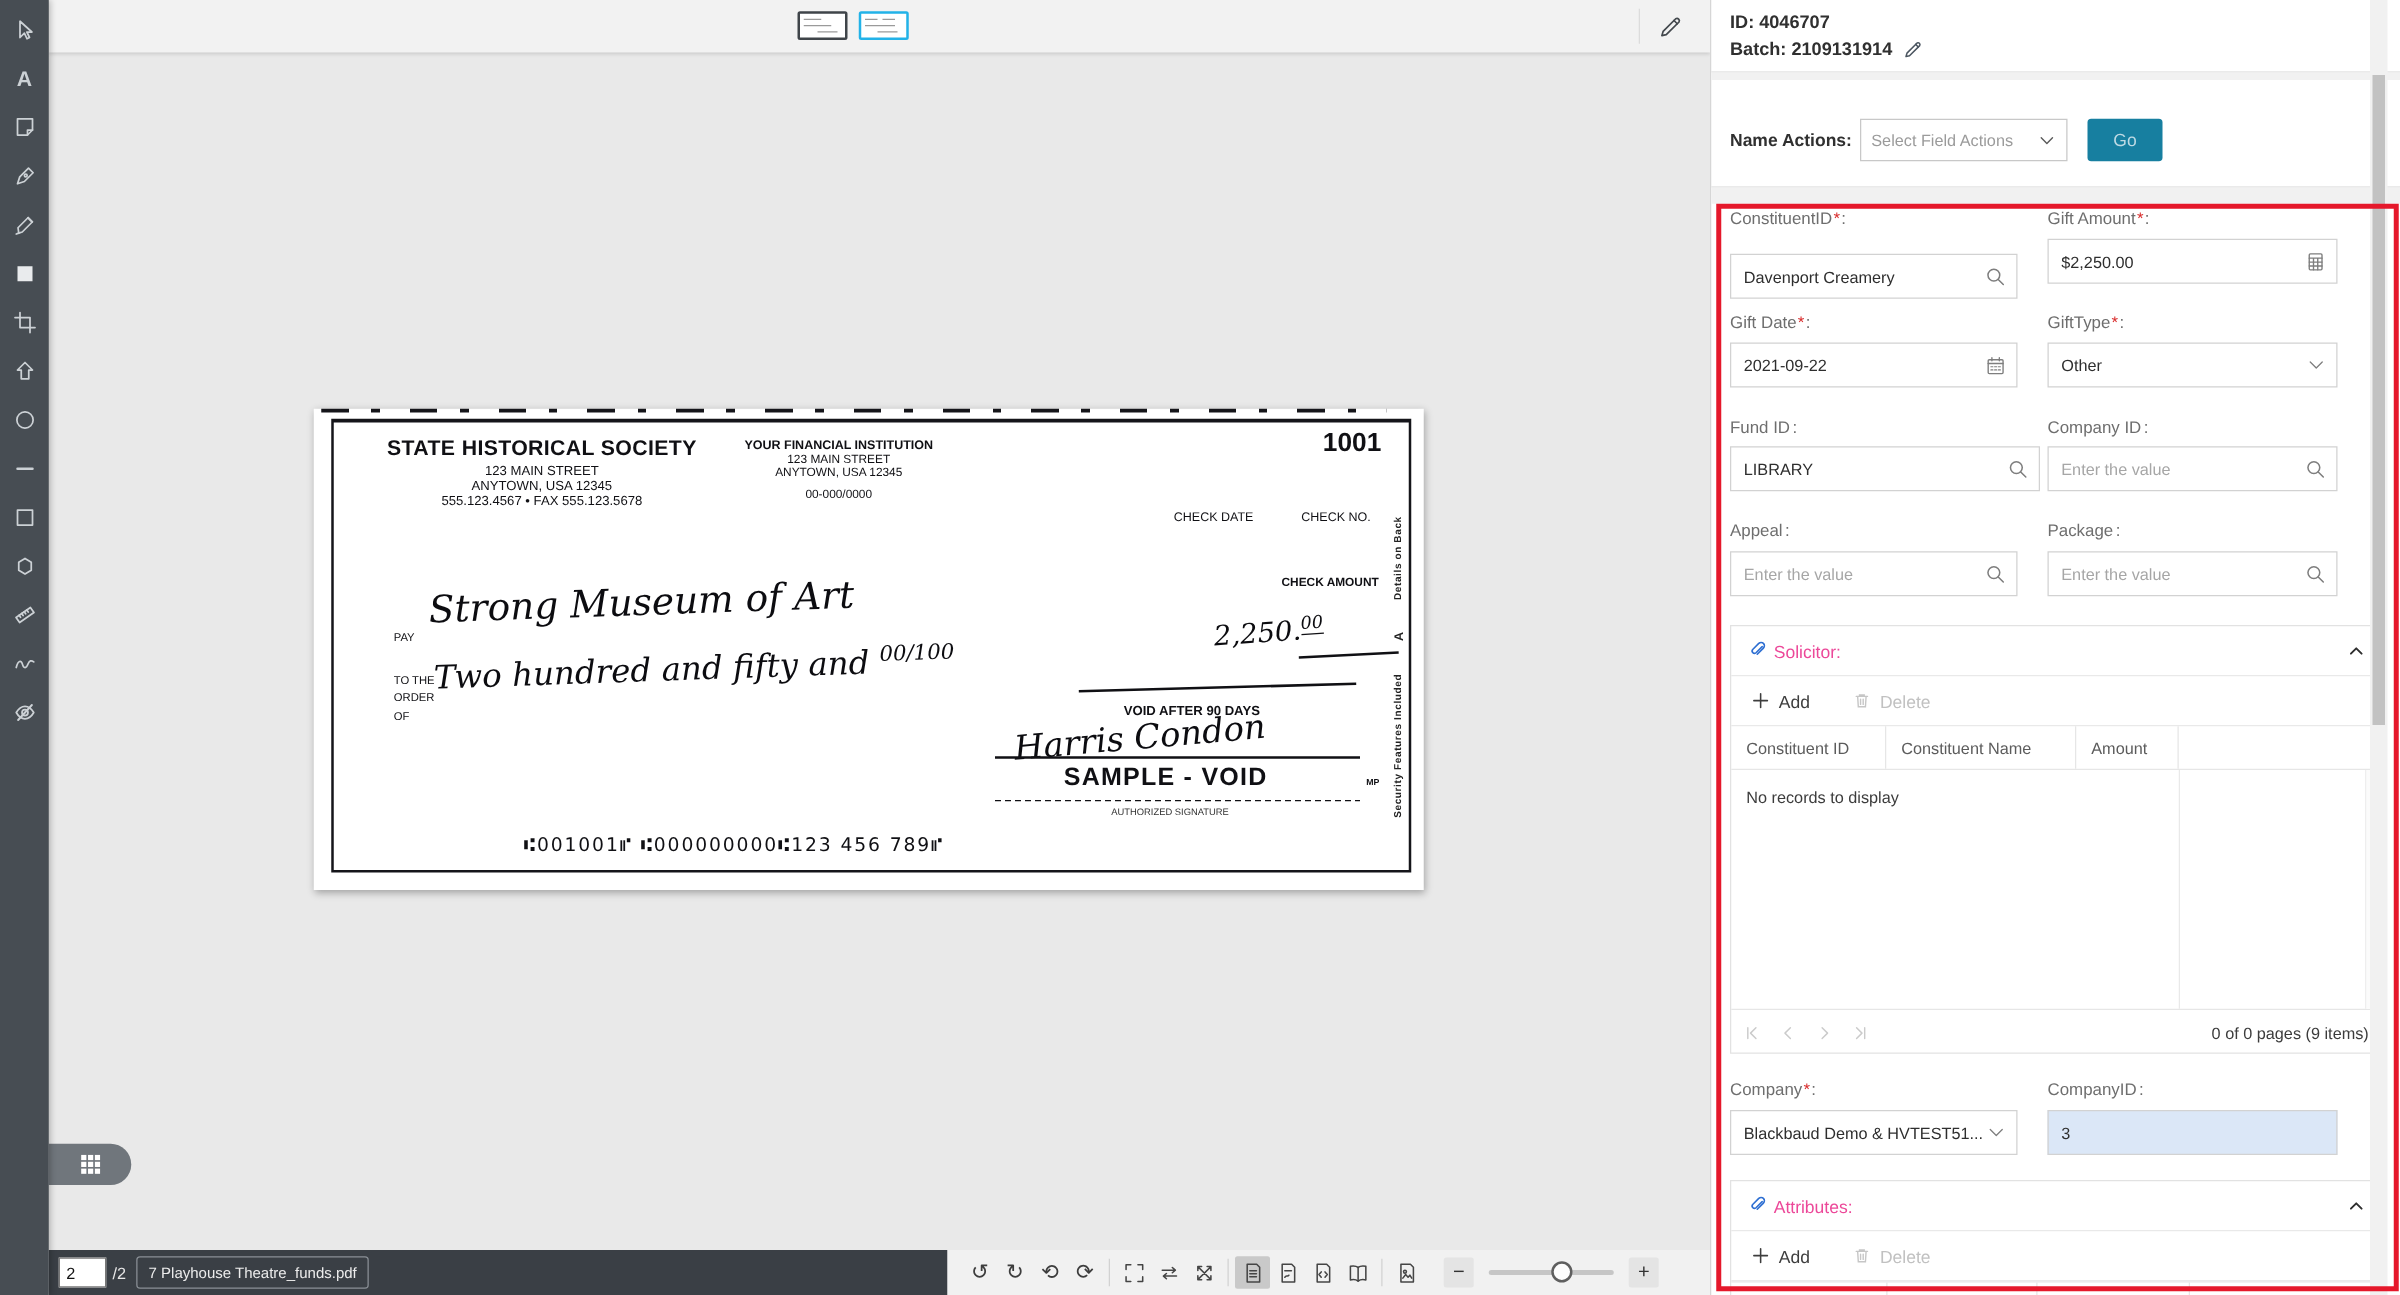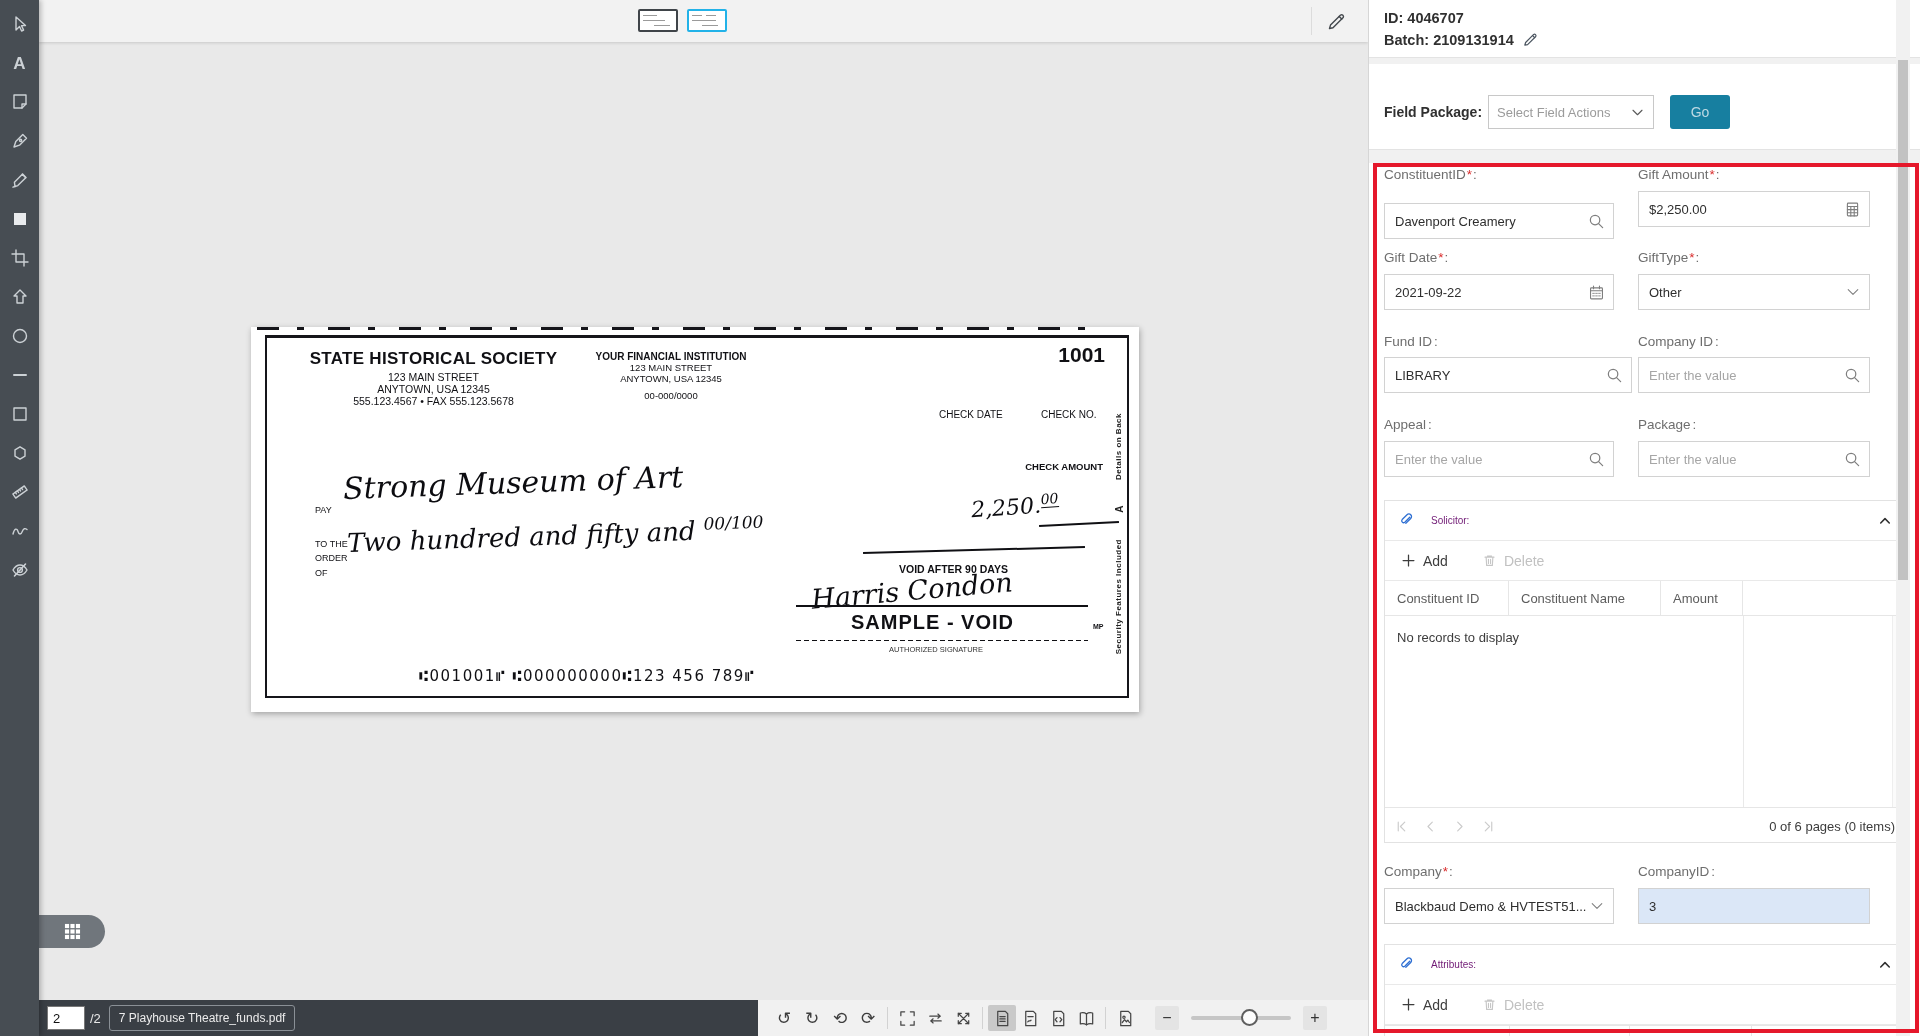--- a/index.html
+++ b/index.html
@@ -75,21 +75,21 @@
   .inp{flex:1;min-width:0;border:0;outline:0;background:transparent;padding:0 4px 0 10px;
        font:13px "Liberation Sans",sans-serif;color:#2e2e2e}
   .inp::placeholder{color:#a6a6a6}
   .selval{flex:1;min-width:0;font-size:13px;color:#2e2e2e;padding-left:10px;white-space:nowrap;overflow:hidden}
   .fico{margin-right:8px;flex:none}
   .fico svg{stroke:#7e7e7e;fill:none;stroke-width:1.3;stroke-linecap:round;stroke-linejoin:round}
   .hl{background:#dbe7f7}
 
   .sec{position:absolute;left:15px;width:522px;border:1px solid #e2e2e2;background:#fff}
   .sec-head{height:40px;border-bottom:1px solid #e9e9e9;display:flex;align-items:center;padding:0 13px}
-  .sec-title{color:#701a75;font-size:10px;margin-left:16px}
+  .sec-title{color:#ec4899;font-size:14px;margin-left:4px}
   .sec-caret{margin-left:auto;cursor:pointer}
   .sec-tools{height:40px;border-bottom:1px solid #e9e9e9;display:flex;align-items:center;gap:34px;padding:0 16px}
   .tbtn{display:flex;align-items:flex-start;gap:7px;font-size:14px;color:#3d3d3d;cursor:pointer}
   .tbtn.dis{color:#c1c1c1;cursor:default}
   .tbtn svg{stroke:#3d3d3d;fill:none;stroke-width:1.5;stroke-linecap:round}
   .tbtn.dis svg{stroke:#c6c6c6}
   .thead{height:35px;display:flex;border-bottom:1px solid #e6e6e6;font-size:13px;color:#5c5c5c;align-items:center}
   .thc{padding-left:12px;height:100%;display:flex;align-items:center;border-right:1px solid #e6e6e6;white-space:nowrap}
   .tbody{position:relative;height:191px}
   .norec{position:absolute;left:12px;top:14px;font-size:13px;color:#3c3c3c}
@@ -382,21 +382,21 @@
   <div class="idline" style="top:32px;display:flex;align-items:flex-start;gap:8px">
     <span>Batch: 2109131914</span>
     <span>
       <svg width="16" height="16" viewBox="0 0 20 20" style="stroke:#4b5560;fill:none;stroke-width:1.5;stroke-linejoin:round;stroke-linecap:round">
           <path d="M3.5 16.5 l1-3.4 L14.6 3 a1.9 1.9 0 0 1 2.6 2.6 L7 15.7 Z"></path>
           <path d="M13.2 4.4 l2.6 2.6"></path>
         </svg>
     </span>
   </div>
 
-  <div class="fa-label">Field Package:</div>
+  <div class="fa-label">Name Actions:</div>
   <div class="fa-select">
     <span class="ph">Select Field Actions</span>
     <svg width="15" height="15" viewBox="0 0 20 20" style="stroke:#5a5a5a;fill:none;stroke-width:1.5;stroke-linecap:round;stroke-linejoin:round">
         <path d="M4 7 l6 6 6-6"></path>
       </svg>
   </div>
   <button class="gobtn">Go</button>
 
   <div class="lbl" style="left:15px;top:167px"><span>ConstituentID</span><span class="star">*</span><span>:</span></div>
   <div class="lbl" style="left:269px;top:167px"><span>Gift Amount</span><span class="star">*</span><span>:</span></div>
@@ -536,21 +536,21 @@
       <span class="pgr">
           <svg width="13" height="13" viewBox="0 0 18 18">
             <path d="M6.5 3 l6 6 -6 6"></path>
           </svg>
         </span>
       <span class="pgr">
           <svg width="13" height="13" viewBox="0 0 18 18">
             <path d="M13.5 3 v12 M4.5 3 l6 6 -6 6"></path>
           </svg>
         </span>
-      <span class="pager-info">0 of 6 pages (0 items)</span>
+      <span class="pager-info">0 of 0 pages (9 items)</span>
     </div>
   </div>
 
   <div class="lbl" style="left:15px;top:864px"><span>Company</span><span class="star">*</span><span>:</span></div>
   <div class="lbl" style="left:269px;top:864px"><span>CompanyID</span><span class="cl">:</span></div>
   <div class="ibox" style="left:15px;top:888px;width:230px">
     <span class="selval">Blackbaud Demo &amp; HVTEST51...</span>
     <span class="fico">
         <svg width="16" height="16" viewBox="0 0 20 20">
           <path d="M4 7 l6 6 6-6"></path>

